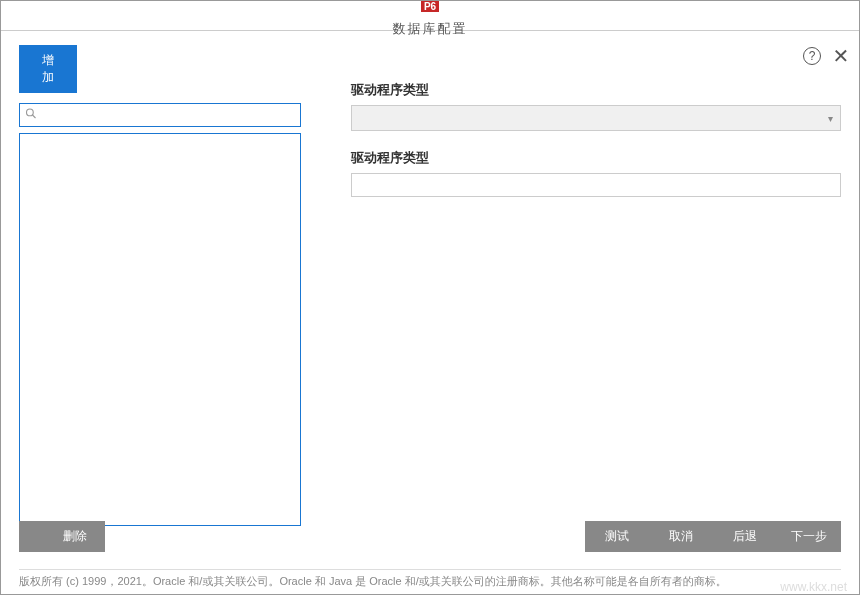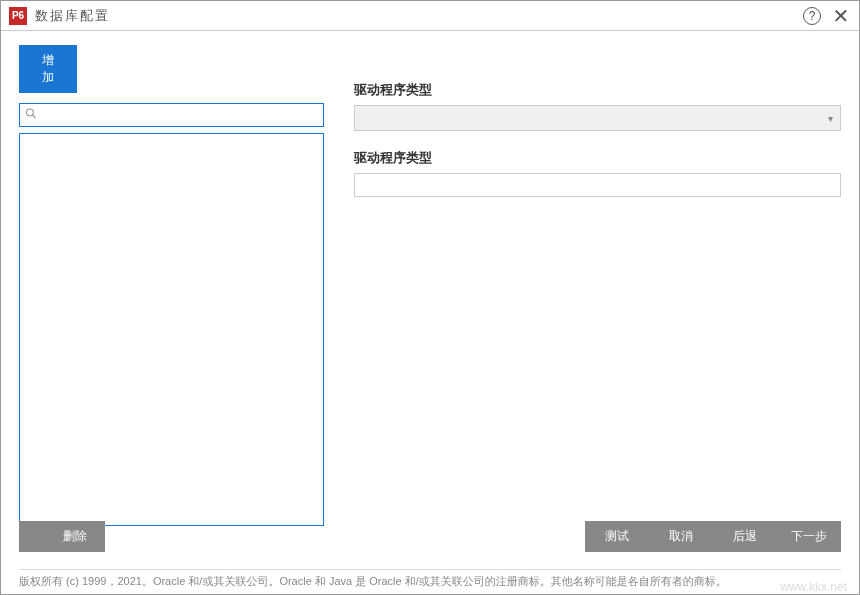--- a/index.html
+++ b/index.html
@@ -16,20 +16,21 @@
       position: relative;
       overflow: hidden;
     }
     .titlebar {
       height: 30px;
       display: flex;
       align-items: center;
       padding: 0 8px;
       border-bottom: 1px solid #ccc;
       gap: 8px;
+      flex-direction: column;
     }
     .app-icon {
       width: 18px;
       height: 18px;
       background: #c62828;
       color: #fff;
       font-size: 10px;
       font-weight: bold;
       display: flex;
       align-items: center;
@@ -66,21 +67,21 @@
       width: 20px;
       text-align: center;
     }
     .content {
       padding: 14px 18px 0 18px;
       display: flex;
       gap: 30px;
       height: 495px;
     }
     .left-col {
-      width: 305px;
+      width: 282px;
       display: flex;
       flex-direction: column;
     }
     .right-col {
       flex: 1;
       padding-top: 36px;
     }
     .btn {
       font-size: 12px;
       padding: 7px 18px;
@@ -120,20 +121,21 @@
       font-size: 12px;
       pointer-events: none;
     }
     .list-box {
       flex: 1;
       border: 1.5px solid #1976d2;
       background: #fff;
     }
     .form-group {
       margin-bottom: 18px;
+      margin-left: 20px;
     }
     .form-label {
       font-size: 13px;
       font-weight: bold;
       color: #333;
       margin-bottom: 6px;
       display: block;
     }
     .select-wrap {
       position: relative;

